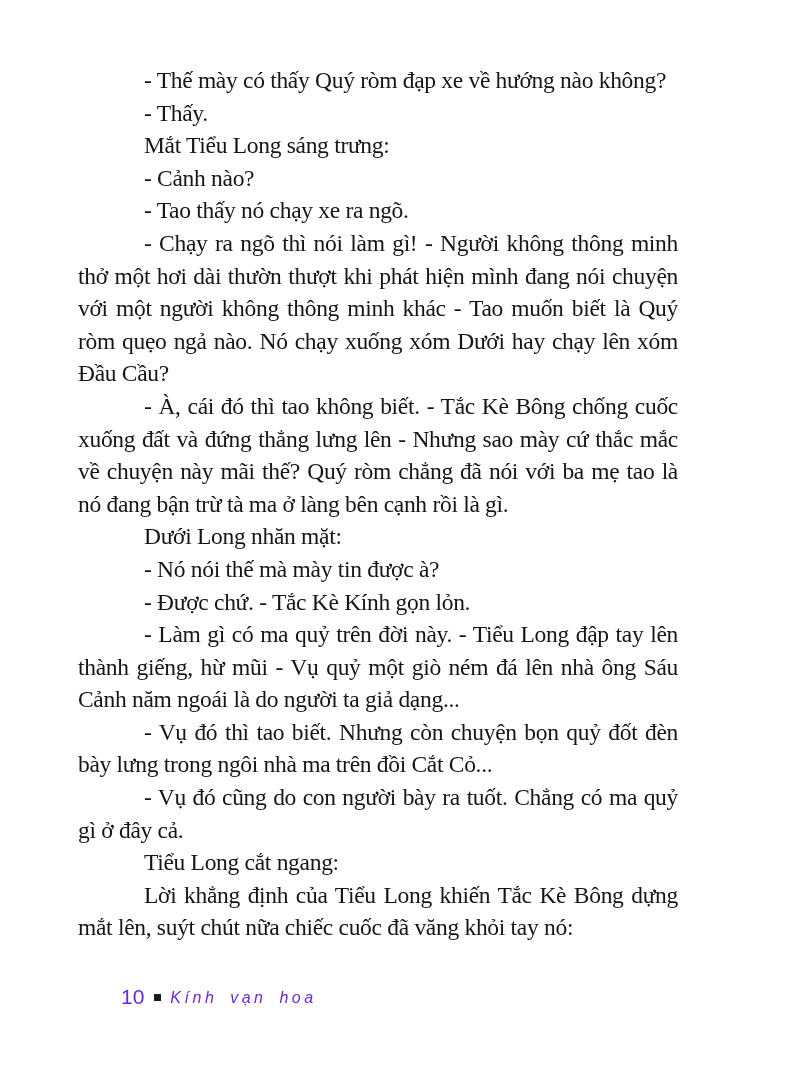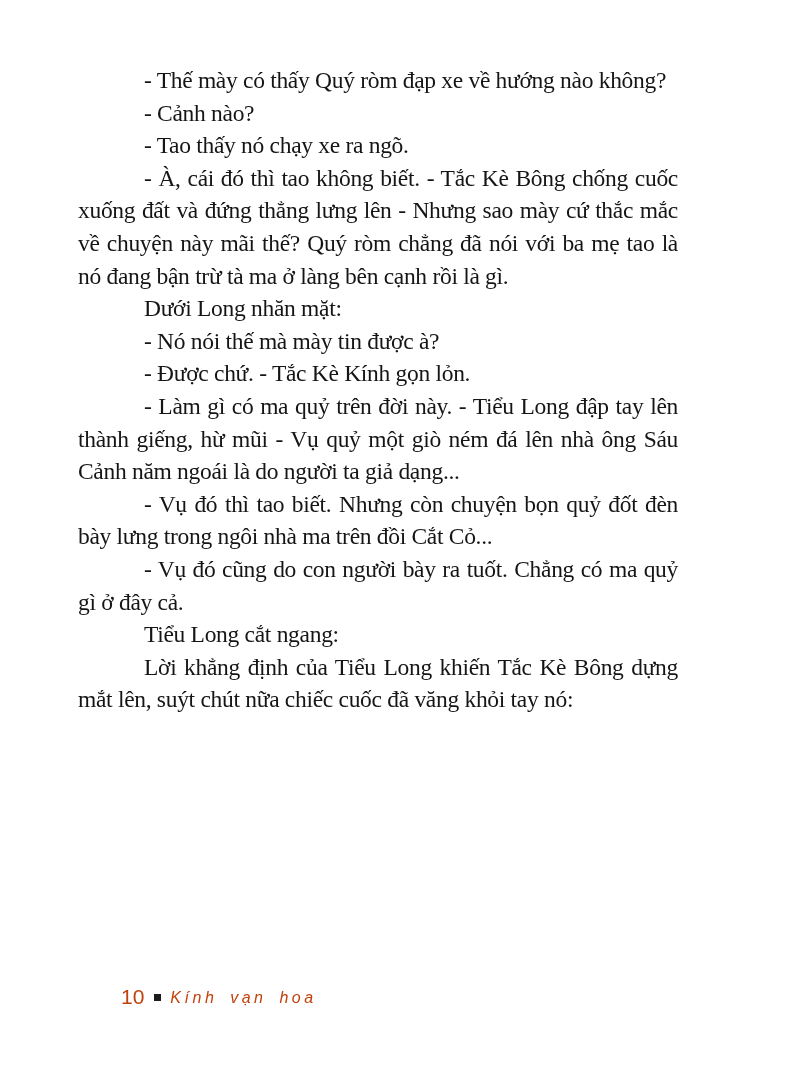--- a/index.html
+++ b/index.html
@@ -31,21 +31,21 @@
     padding: 0;
     text-indent: 66px;
   }
   .footer {
     position: absolute;
     left: 121px;
     top: 986px;
     display: flex;
     align-items: center;
     font-family: "Liberation Sans", "DejaVu Sans", sans-serif;
-    color: #c2410c;
+    color: #6d28d9;
   }
   .page-num {
     font-size: 21px;
     line-height: 1;
   }
   .bullet-square {
     width: 7px;
     height: 7px;
     background: #1c1c1c;
     margin: 2px 9px 0 10px;
@@ -60,22 +60,25 @@
     font-style: italic;
   }
 </style>
 </head>
 <body>
 
 <div class="page">
 
   <div class="text-block" id="paragraphs-host">
       <p class="para">- Thế mày có thấy Quý ròm đạp xe về hướng nào không?</p>
+      <p class="para">- Thấy.</p>
+      <p class="para">Mắt Tiểu Long sáng trưng:</p>
       <p class="para">- Cảnh nào?</p>
       <p class="para">- Tao thấy nó chạy xe ra ngõ.</p>
+      <p class="para">- Chạy ra ngõ thì nói làm gì! - Người không thông minh thở một hơi dài thườn thượt khi phát hiện mình đang nói chuyện với một người không thông minh khác - Tao muốn biết là Quý ròm quẹo ngả nào. Nó chạy xuống xóm Dưới hay chạy lên xóm Đầu Cầu?</p>
       <p class="para">- À, cái đó thì tao không biết. - Tắc Kè Bông chống cuốc xuống đất và đứng thẳng lưng lên - Nhưng sao mày cứ thắc mắc về chuyện này mãi thế? Quý ròm chẳng đã nói với ba mẹ tao là nó đang bận trừ tà ma ở làng bên cạnh rồi là gì.</p>
       <p class="para">Dưới Long nhăn mặt:</p>
       <p class="para">- Nó nói thế mà mày tin được à?</p>
       <p class="para">- Được chứ. - Tắc Kè Kính gọn lỏn.</p>
       <p class="para">- Làm gì có ma quỷ trên đời này. - Tiểu Long đập tay lên thành giếng, hừ mũi - Vụ quỷ một giò ném đá lên nhà ông Sáu Cảnh năm ngoái là do người ta giả dạng...</p>
       <p class="para">- Vụ đó thì tao biết. Nhưng còn chuyện bọn quỷ đốt đèn bày lưng trong ngôi nhà ma trên đồi Cắt Cỏ...</p>
       <p class="para">- Vụ đó cũng do con người bày ra tuốt. Chẳng có ma quỷ gì ở đây cả.</p>
       <p class="para">Tiểu Long cắt ngang:</p>
       <p class="para">Lời khẳng định của Tiểu Long khiến Tắc Kè Bông dựng mắt lên, suýt chút nữa chiếc cuốc đã văng khỏi tay nó:</p>
     </div>

